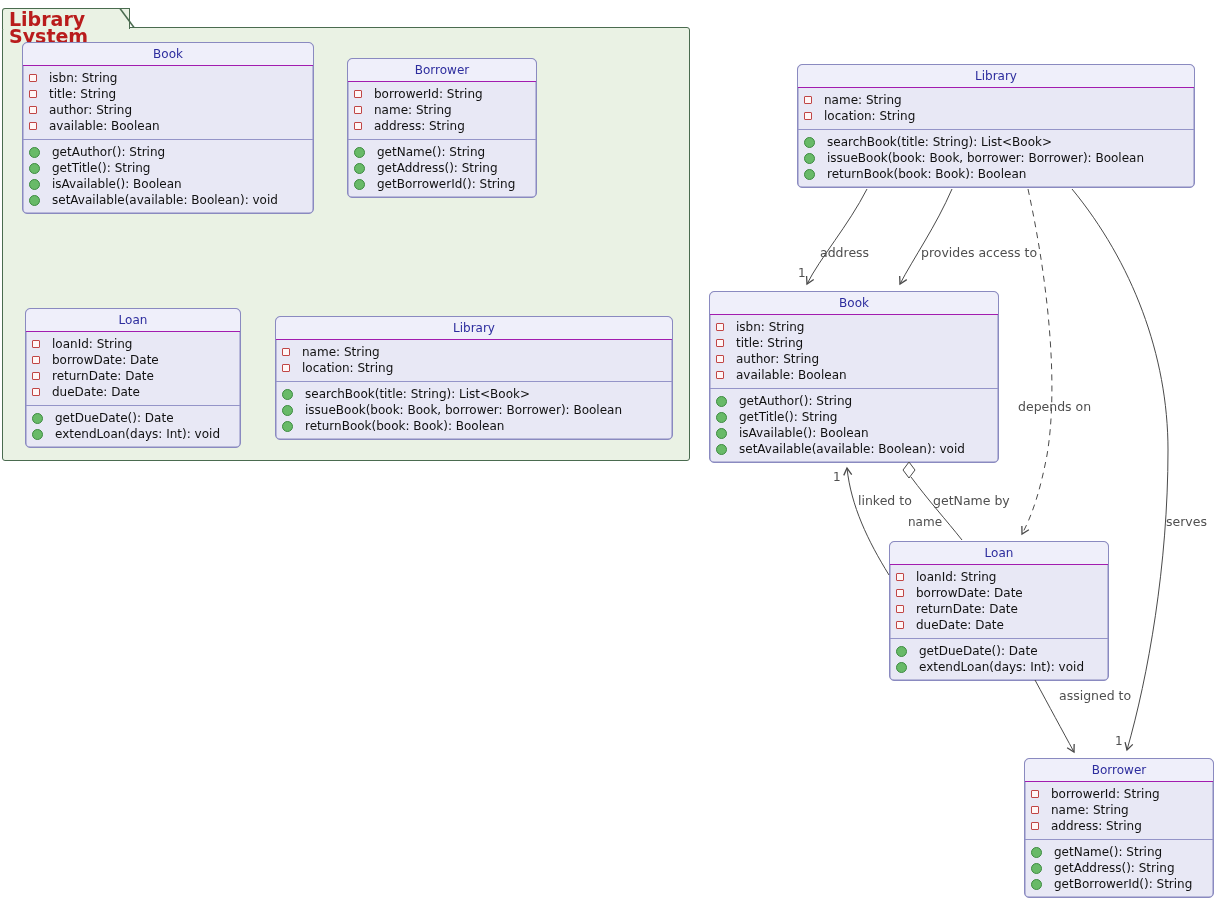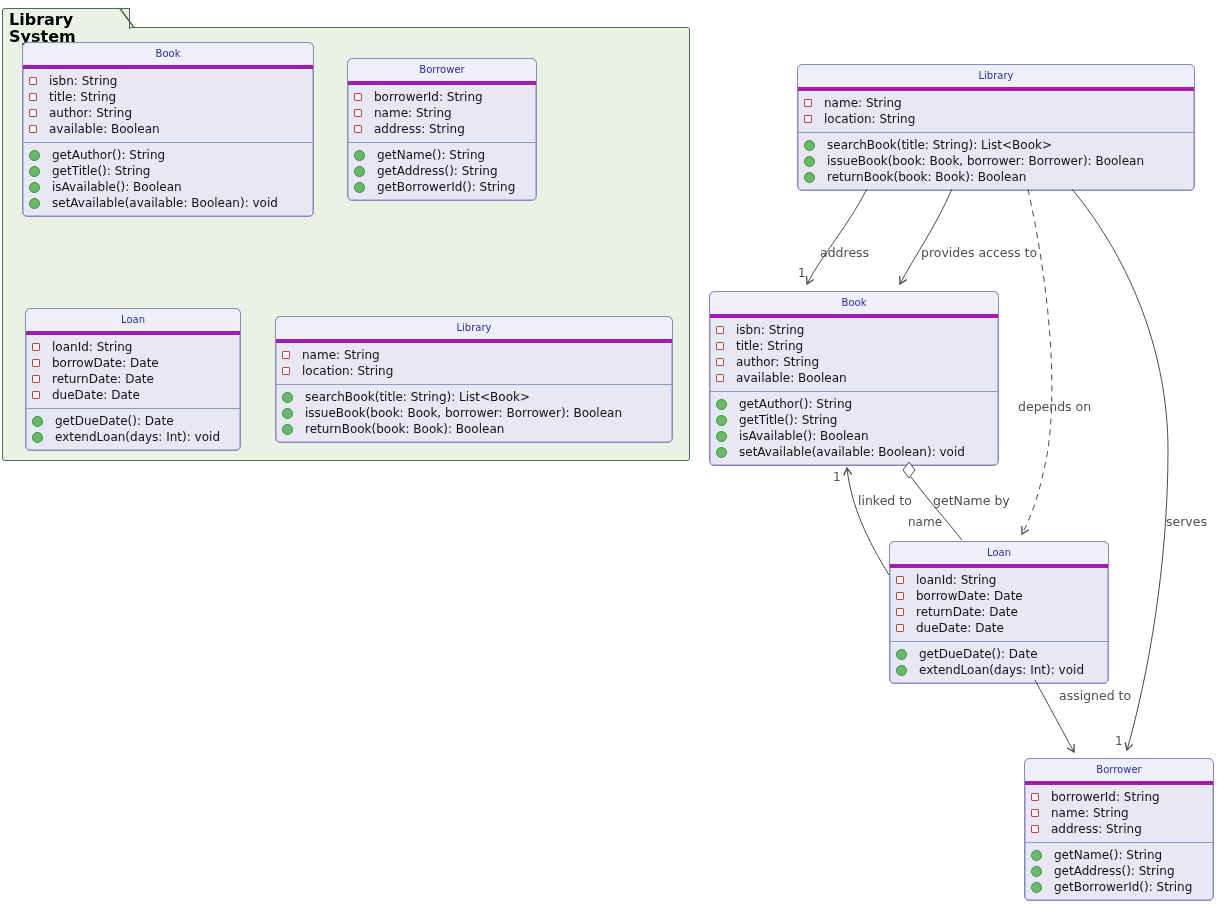--- a/index.html
+++ b/index.html
@@ -2,28 +2,28 @@
 <html><head>
 <meta charset="utf-8">
 <style>
   html,body{margin:0;padding:0;background:#ffffff;}
   #canvas{position:relative;width:1218px;height:904px;background:#ffffff;overflow:hidden;
           font-family:"DejaVu Sans","Liberation Sans",sans-serif;}
 
   
   .package-body{position:absolute;background:#eaf2e4;border:1.5px solid #4a6b4f;border-radius:3px;}
   .package-tab{position:absolute;background:#eaf2e4;border:1.5px solid #4a6b4f;border-bottom:none;
-               border-radius:3px 0 0 0;font-weight:bold;font-size:16px;color:#000000;
+               border-radius:3px 0 0 0;font-weight:bold;font-size:19px;color:#b91c1c;
                padding:2px 4px 0 6px;height:18px;line-height:17px;}
 
   
   .uml-class{position:absolute;background:#e8e8f5;border:1px solid #8a8ac0;border-radius:5px;
              box-shadow:0 0 0 0.5px #8a8ac0 inset;z-index:2;}
-  .uml-title{background:#efeffa;border-bottom:4px solid #a21caf;border-radius:5px 5px 0 0;
-             color:#2d2d9e;font-size:10px;text-align:center;height:22px;line-height:22px;}
+  .uml-title{background:#efeffa;border-bottom:1px solid #a21caf;border-radius:5px 5px 0 0;
+             color:#2d2d9e;font-size:12px;text-align:center;height:22px;line-height:22px;}
   .uml-section{padding:4px 6px 5px 6px;}
   .uml-section.methods{border-top:1px solid #9494c8;}
   .member-row{display:flex;align-items:center;gap:12px;height:16px;font-size:12px;color:#111;
               white-space:nowrap;}
   .icon{display:inline-block;flex:0 0 auto;}
   .icon.field{width:6px;height:6px;border:1.6px solid #c04545;background:#fff6f6;border-radius:1px;}
   .icon.method{width:9px;height:9px;border:1px solid #3d8b40;background:#68ba68;border-radius:50%;}
 
   
   #edges{position:absolute;left:0;top:0;z-index:3;pointer-events:none;}

